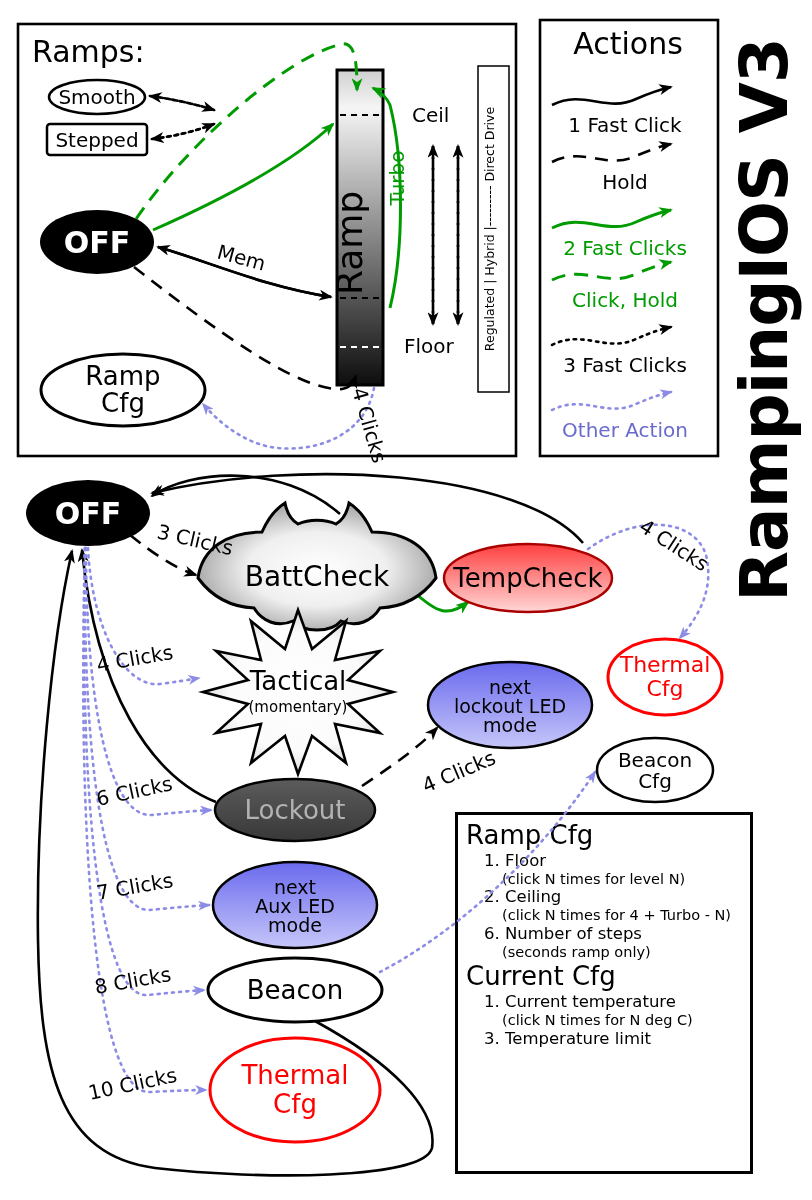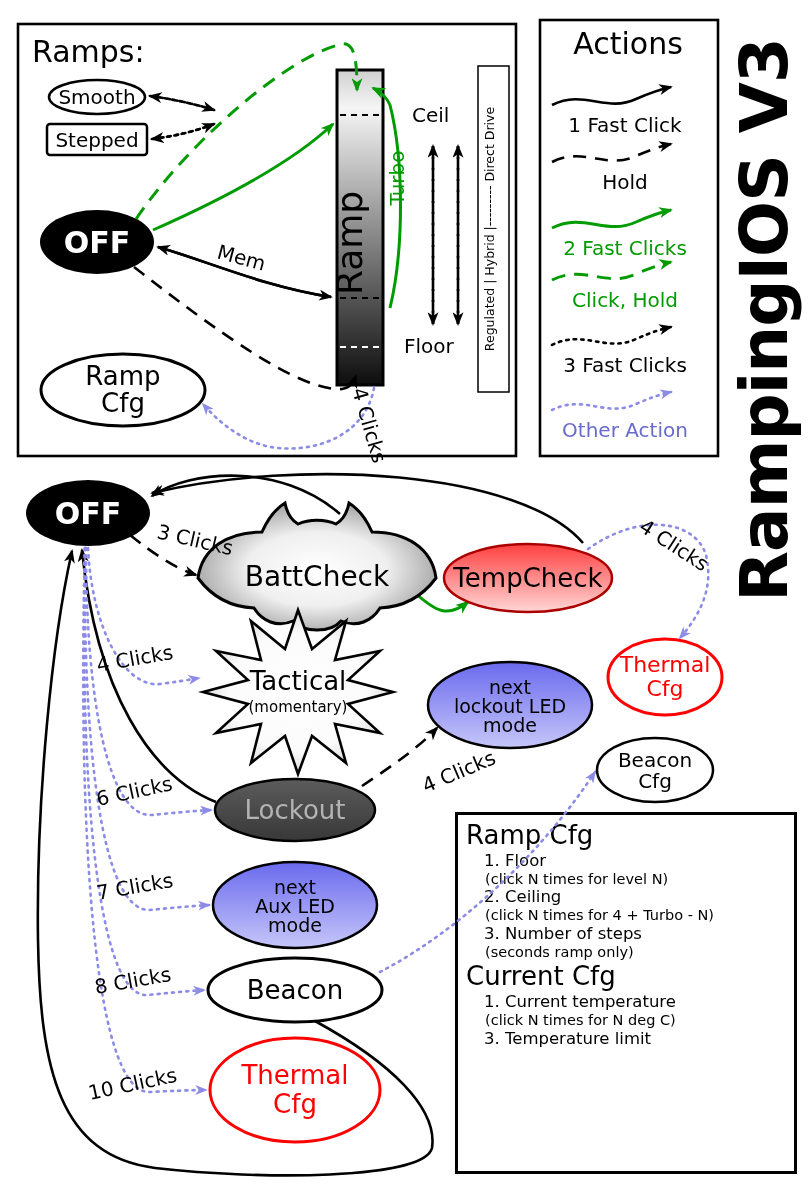--- a/index.html
+++ b/index.html
@@ -3,26 +3,26 @@
 <meta charset="utf-8">
 <style>
   html,body{margin:0;padding:0;background:#fff;}
   .stage{position:relative;width:812px;height:1200px;background:#fff;overflow:hidden;
          font-family:"DejaVu Sans",sans-serif;}
   .vtitle{position:absolute;left:455px;top:273px;width:620px;height:94px;
           transform:rotate(-90deg);font-size:66px;font-weight:bold;letter-spacing:-1px;
           text-align:center;line-height:94px;white-space:nowrap;color:#000;}
   .overlay-svg{position:absolute;left:0;top:0;}
   
-  .cfg-box{position:absolute;left:455px;top:812px;width:342px;height:362px;
+  .cfg-box{position:absolute;left:455px;top:812px;width:298px;height:362px;
            border:3px solid #000;box-sizing:border-box;padding:4px 8px;}
   .cfg-title{font-size:26px;color:#000;margin:1px 0;}
   .cfg-ol{margin:0;padding:0;list-style:none;}
   .cfg-main{display:block;font-size:16.5px;margin-left:18px;line-height:1.2;}
-  .cfg-sub{font-size:14.5px;margin-left:19px;line-height:1.15;}
+  .cfg-sub{font-size:14.5px;margin-left:36px;line-height:1.15;}
   .cfg-sub2{font-size:14.5px;margin-left:44px;line-height:1.15;}
   
   svg text{font-family:"DejaVu Sans",sans-serif;fill:#000;}
   .t36{font-size:36px;} .t30{font-size:30px;} .t28{font-size:28px;} .t26{font-size:26px;}
   .t22{font-size:22px;} .t20{font-size:20px;} .t19{font-size:19px;} .t16{font-size:15px;}
   .t13{font-size:12.5px;}
   .mid{text-anchor:middle;} .bold{font-weight:bold;}
   .white{fill:#fff;} .red{fill:#ff0000;} .greent{fill:#009b00;} .bluet{fill:#6a6acc;}
   .grayt{fill:#b3b3b3;}
   
@@ -46,21 +46,21 @@
   <div class="vtitle">RampingIOS V3</div>
 
   <div class="cfg-box">
     <div>
       <div class="cfg-title">Ramp Cfg</div>
       <div class="cfg-ol">
         <span class="cfg-main">1. Floor</span>
         <div class="cfg-sub">(click N times for level N)</div>
         <span class="cfg-main">2. Ceiling</span>
         <div class="cfg-sub">(click N times for 4 + Turbo - N)</div>
-        <span class="cfg-main">3. Number of steps</span>
+        <span class="cfg-main">6. Number of steps</span>
         <div class="cfg-sub">(seconds ramp only)</div>
       </div>
     </div>
     <div>
       <div class="cfg-title">Current Cfg</div>
       <div class="cfg-ol">
         <span class="cfg-main">1. Current temperature</span>
         <div class="cfg-sub">(click N times for N deg C)</div>
         <span class="cfg-main">3. Temperature limit</span>
       </div>

